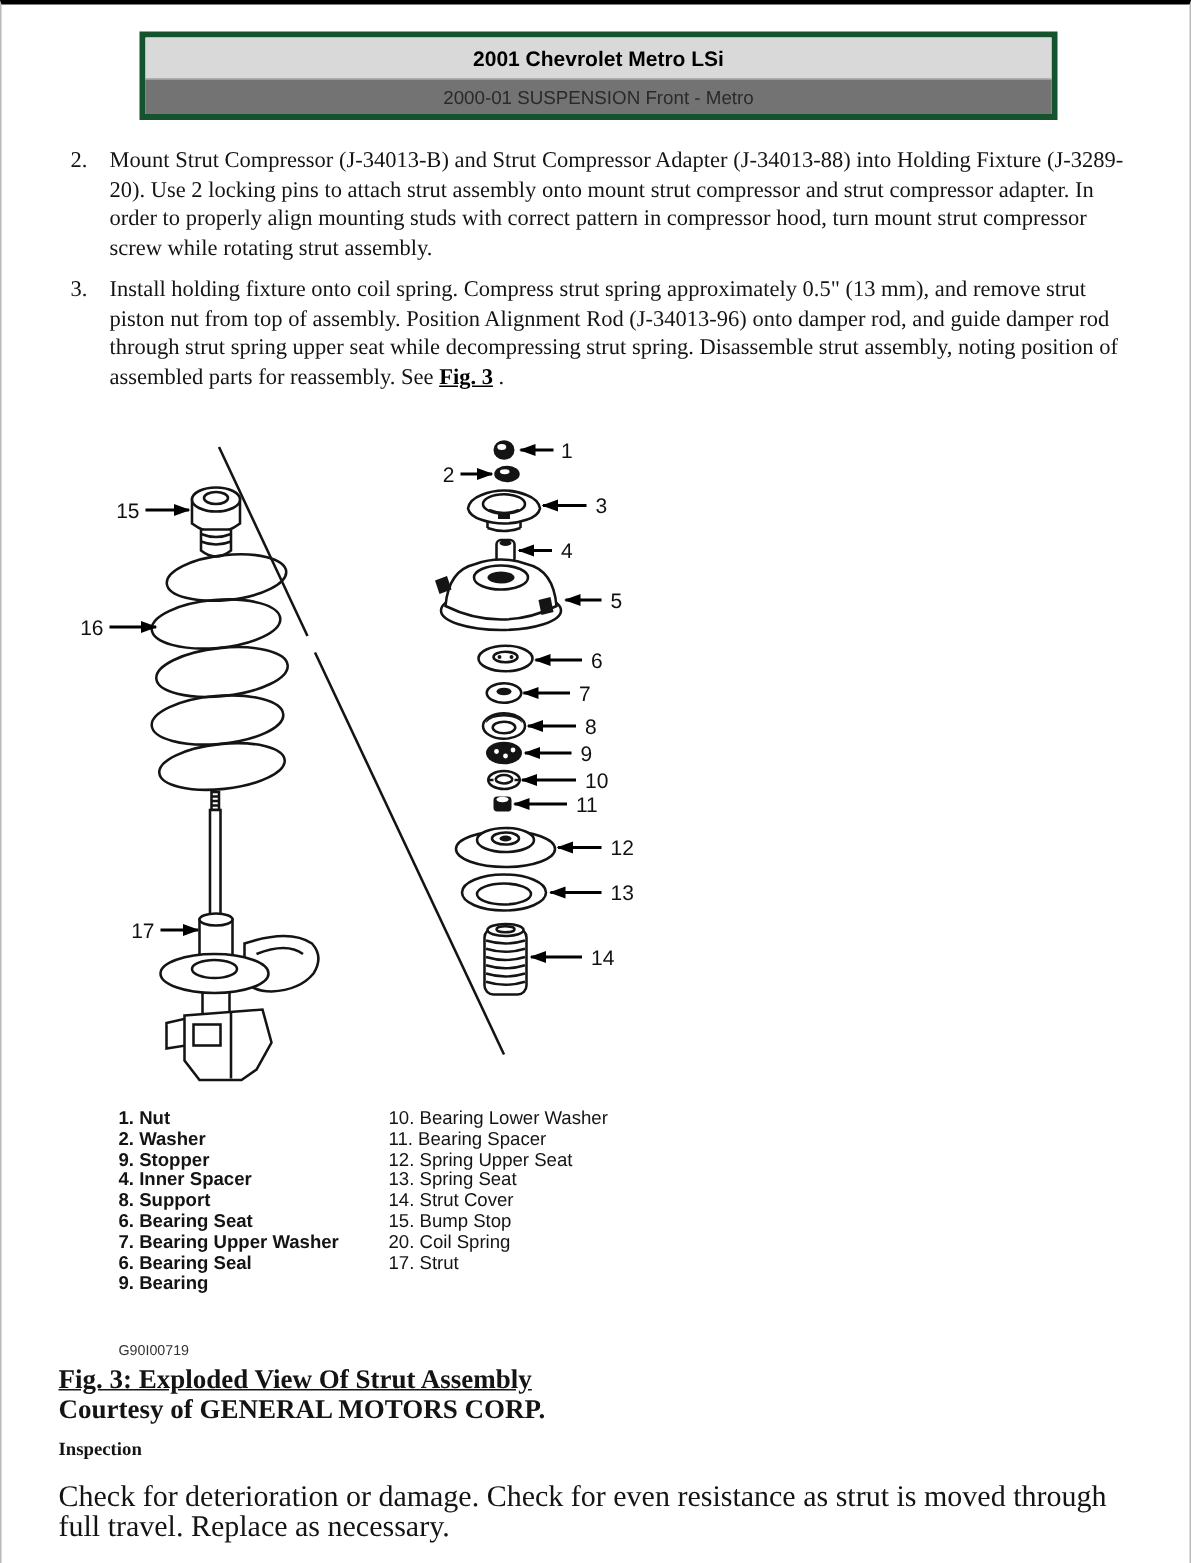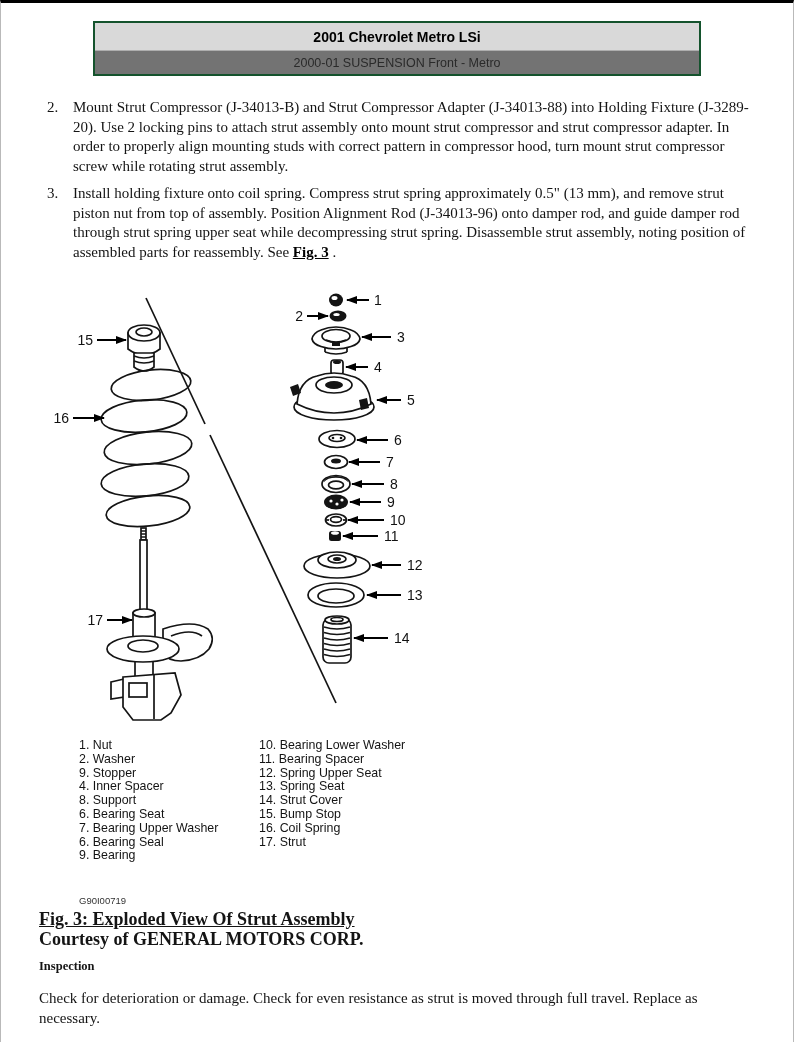--- a/index.html
+++ b/index.html
@@ -10,21 +10,21 @@
   .page{
     position:absolute;left:0;top:0;width:792px;height:1039px;
     border-top:3px solid #000;
     border-left:1px solid #b9b9b9;border-right:1px solid #b9b9b9;
     border-bottom:1px solid #dcdcdc;
     background:#fff;
   }
   
   .header-table{
     position:absolute;left:92px;top:18px;width:604px;
-    border:2px solid #14532d;background:#fff;
+    border:4px solid #14532d;background:#fff;
   }
   .header-row1{
     background:#d9d9d9;border-bottom:1px solid #aeaeae;
     text-align:center;font-family:"Liberation Sans", sans-serif;
     font-weight:bold;font-size:14px;color:#000;padding:6px 0 5px 0;
   }
   .header-row2{
     background:#737373;text-align:center;
     font-family:"Liberation Sans", sans-serif;
     font-size:12.5px;color:#2a2a2a;padding:5px 0 4px 0;
@@ -39,30 +39,30 @@
   .figure{position:absolute;left:40px;top:280px;width:440px;height:612px;}
   .figure svg{position:absolute;left:0;top:0;}
   .figure svg text{
     font-family:"Liberation Sans", sans-serif;font-size:14px;fill:#111;
   }
   .parts{
     position:absolute;left:38px;top:456px;display:flex;
     font-family:"Liberation Sans", sans-serif;font-size:12.4px;
     line-height:13.8px;color:#141414;white-space:nowrap;
   }
-  .parts-col-left{width:180px;}
+  .parts-col-left{width:180px;font-weight:bold;}
   .fig-code{
     position:absolute;left:38px;top:584px;
     font-family:"Liberation Sans", sans-serif;font-size:9.5px;color:#333;margin-top:28px;
   }
   
   .caption{position:absolute;left:38px;top:906px;font-size:18px;font-weight:bold;line-height:20px;}
   .caption-title{text-decoration:underline;}
   .inspection-heading{position:absolute;left:38px;top:956px;font-size:12.5px;font-weight:bold;}
-  .inspection-text{position:absolute;left:38px;top:986px;width:722px;font-size:15px;line-height:19.5px;}
+  .inspection-text{position:absolute;left:38px;top:986px;width:722px;font-size:20px;line-height:19.5px;}
   
   .ln{fill:none;stroke:#141414;stroke-width:1.7;}
   .fw{fill:#ffffff;stroke:#141414;stroke-width:1.7;}
   .fb{fill:#141414;stroke:none;}
   .leader{stroke:#000;stroke-width:2;fill:none;marker-end:url(#ah);}
 </style>
 </head>
 <body>
 
 <div class="page">
@@ -266,21 +266,21 @@
         <div>6. Bearing Seal</div>
         <div>9. Bearing</div>
       </div>
       <div class="parts-col-right">
         <div>10. Bearing Lower Washer</div>
         <div>11. Bearing Spacer</div>
         <div>12. Spring Upper Seat</div>
         <div>13. Spring Seat</div>
         <div>14. Strut Cover</div>
         <div>15. Bump Stop</div>
-        <div>16. Coil Spring</div>
+        <div>20. Coil Spring</div>
         <div>17. Strut</div>
       </div>
     </div>
     <div class="fig-code">G90I00719</div>
   </div>
 
   <div class="caption">
     <div class="caption-title">Fig. 3: Exploded View Of Strut Assembly</div>
     <div>Courtesy of GENERAL MOTORS CORP.</div>
   </div>

